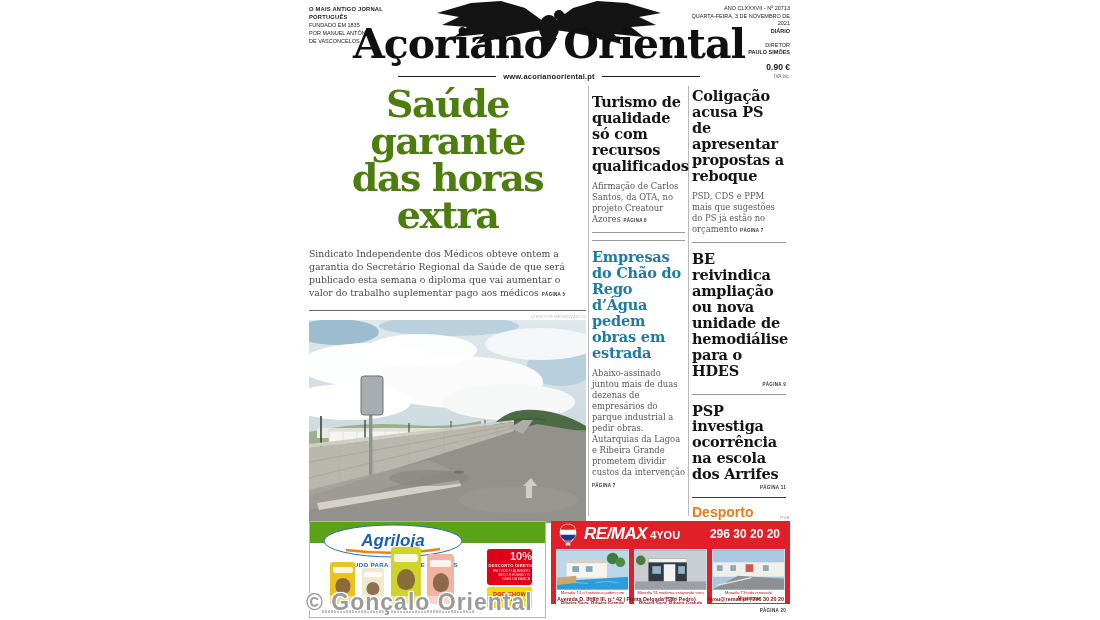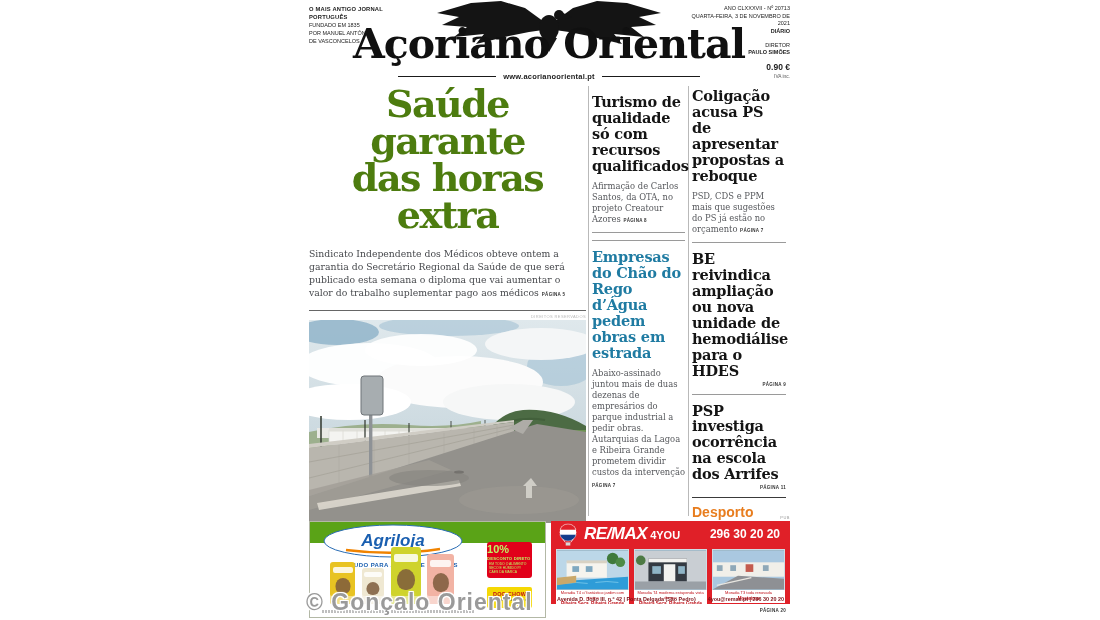--- a/index.html
+++ b/index.html
@@ -52,22 +52,22 @@
   .pub{position:absolute;top:-6px;right:0;font-size:4px;color:#9a9a9a;letter-spacing:.5px;}
 
   .ad-agriloja{position:relative;width:236px;height:95px;border:1px solid #b3b8a6;background:#fff;overflow:hidden;}
   .ag-band{position:absolute;top:0;left:0;right:0;height:21px;background:#5aa317;}
   .ag-logo{position:absolute;left:12px;top:2px;width:142px;height:34px;}
   .ag-tag{position:absolute;left:40px;top:40px;font-size:6px;font-weight:bold;color:#1a5fb0;letter-spacing:.4px;}
   .bag{position:absolute;border-radius:3px 3px 2px 2px;box-shadow:inset 0 -8px 0 rgba(255,255,255,.45);}
   .bag .dog{position:absolute;left:50%;top:38%;transform:translateX(-50%);width:60%;height:38%;
             background:#7d5a3c;border-radius:50% 50% 45% 45%;opacity:.85;}
   .bag .lbl{position:absolute;left:10%;top:12%;width:80%;height:14%;background:rgba(255,255,255,.85);border-radius:2px;}
-  .promo{position:absolute;right:13px;top:20px;width:45px;height:36px;background:#e1001a;border-radius:3px;
-         color:#bef264;text-align:left;padding-top:2px;box-sizing:border-box;}
+  .promo{position:absolute;right:13px;top:27px;width:45px;height:36px;background:#e1001a;border-radius:3px;
+         color:#e5e5e5;text-align:right;padding-top:2px;box-sizing:border-box;}
   .promo .pct{font-size:11px;font-weight:bold;line-height:1.05;}
   .promo .t1{font-size:4.2px;font-weight:bold;letter-spacing:.2px;}
   .promo .t2{font-size:3.4px;line-height:1.25;padding:1px 2px 0 2px;}
   .promo-yellow{position:absolute;right:13px;top:65px;width:45px;height:21px;background:#f5d803;border-radius:2px;
                 text-align:center;color:#c01018;}
   .promo-yellow .db{font-size:5.5px;font-weight:bold;margin-top:4px;letter-spacing:.2px;}
   .promo-yellow .fl{margin:2px auto 0 auto;width:80%;height:2px;background:repeating-linear-gradient(90deg,#a08a00 0 2px,transparent 2px 3px);}
   .fineprint{position:absolute;bottom:4px;left:12px;right:70px;height:3px;opacity:.55;
              background:repeating-linear-gradient(90deg,#8a8a8a 0 2px,transparent 2px 3px);}
 

